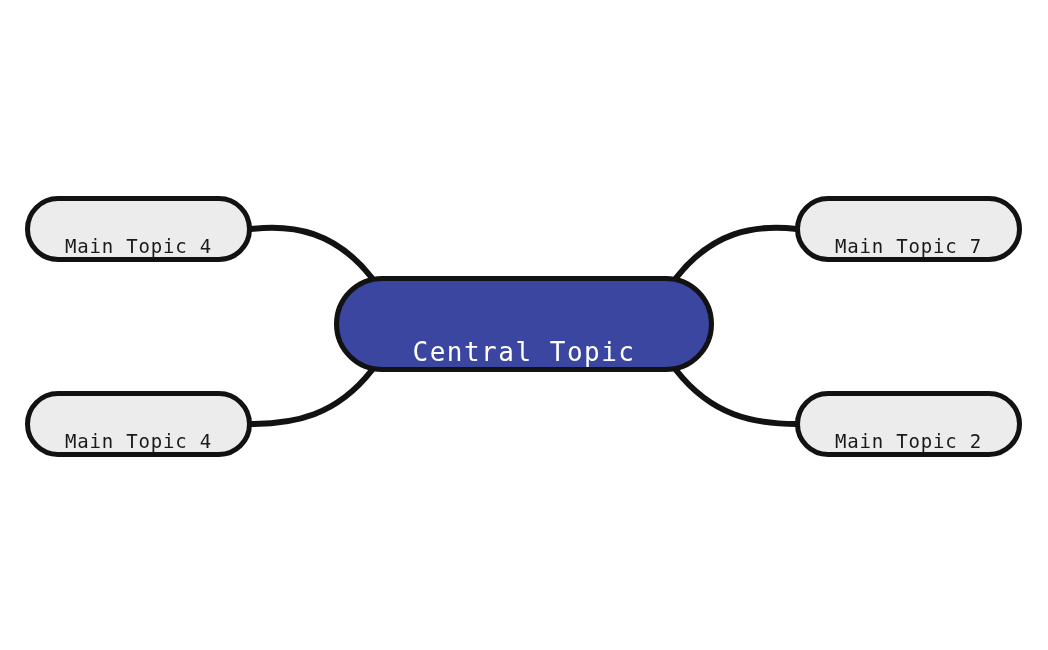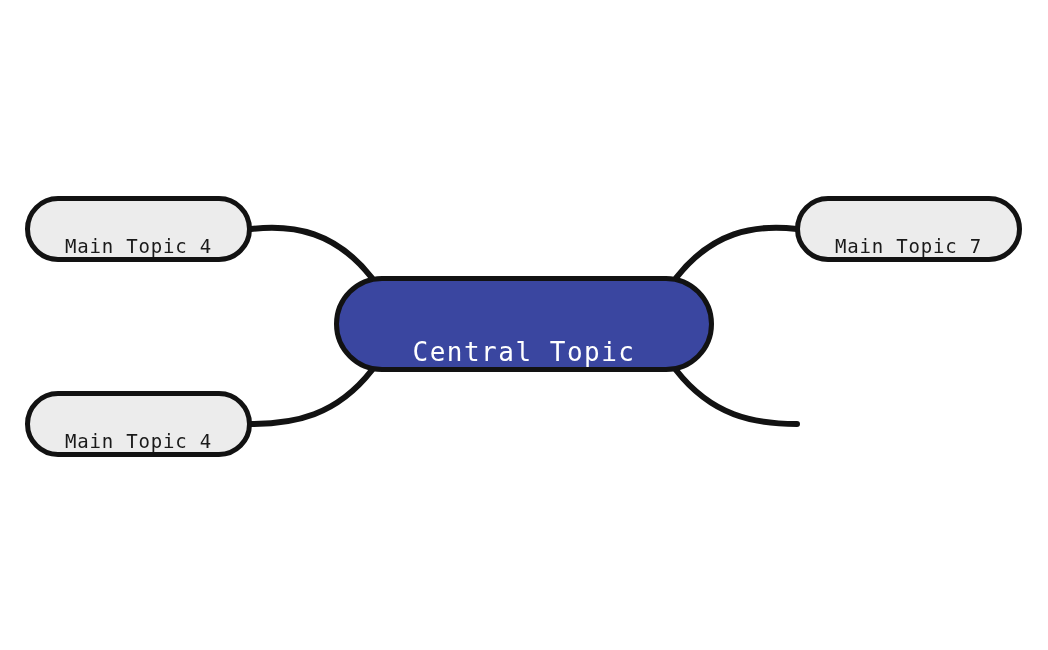--- a/index.html
+++ b/index.html
@@ -85,20 +85,23 @@
   </svg>
 
   <div class="node node-central">
     <span class="node-label">Central Topic</span>
   </div>
 
   <div class="node node-branch pos-tr">
     <span class="node-label">Main Topic 7</span>
   </div>
 
+  <div class="node node-branch pos-br">
+    <span class="node-label">Main Topic 2</span>
+  </div>
 
   <div class="node node-branch pos-bl">
     <span class="node-label">Main Topic 4</span>
   </div>
 
   <div class="node node-branch pos-tl">
     <span class="node-label">Main Topic 4</span>
   </div>
 
 </div>

